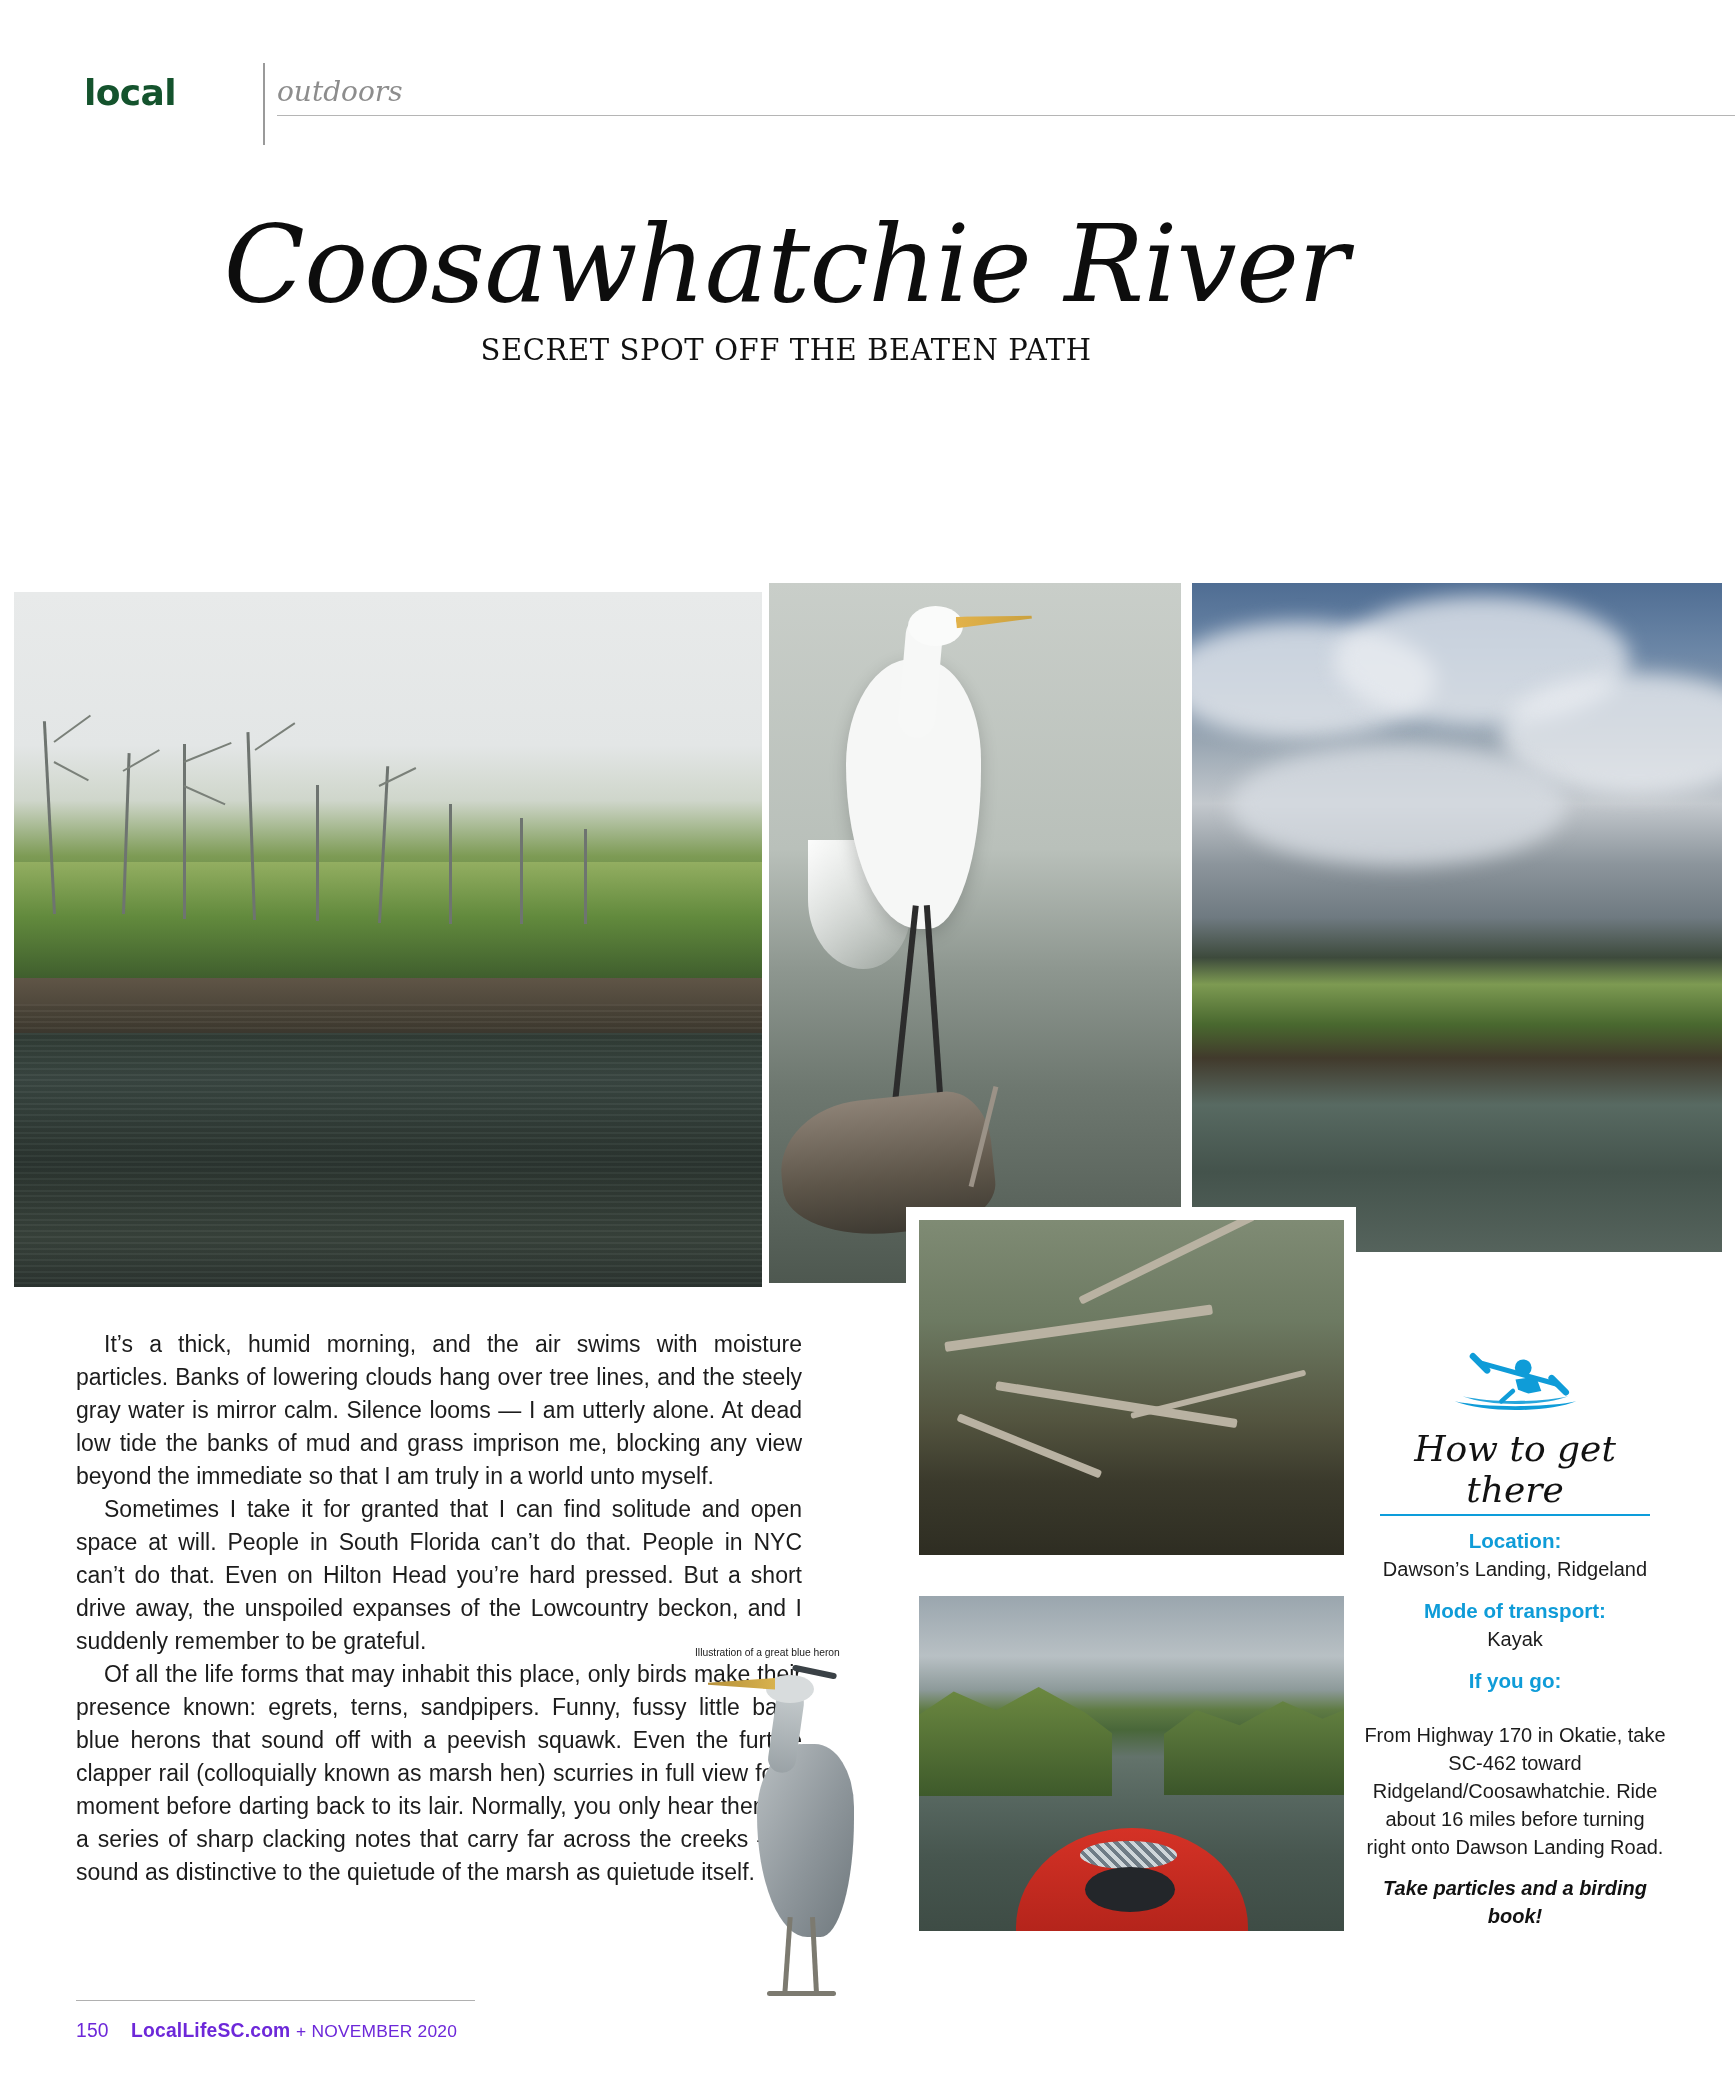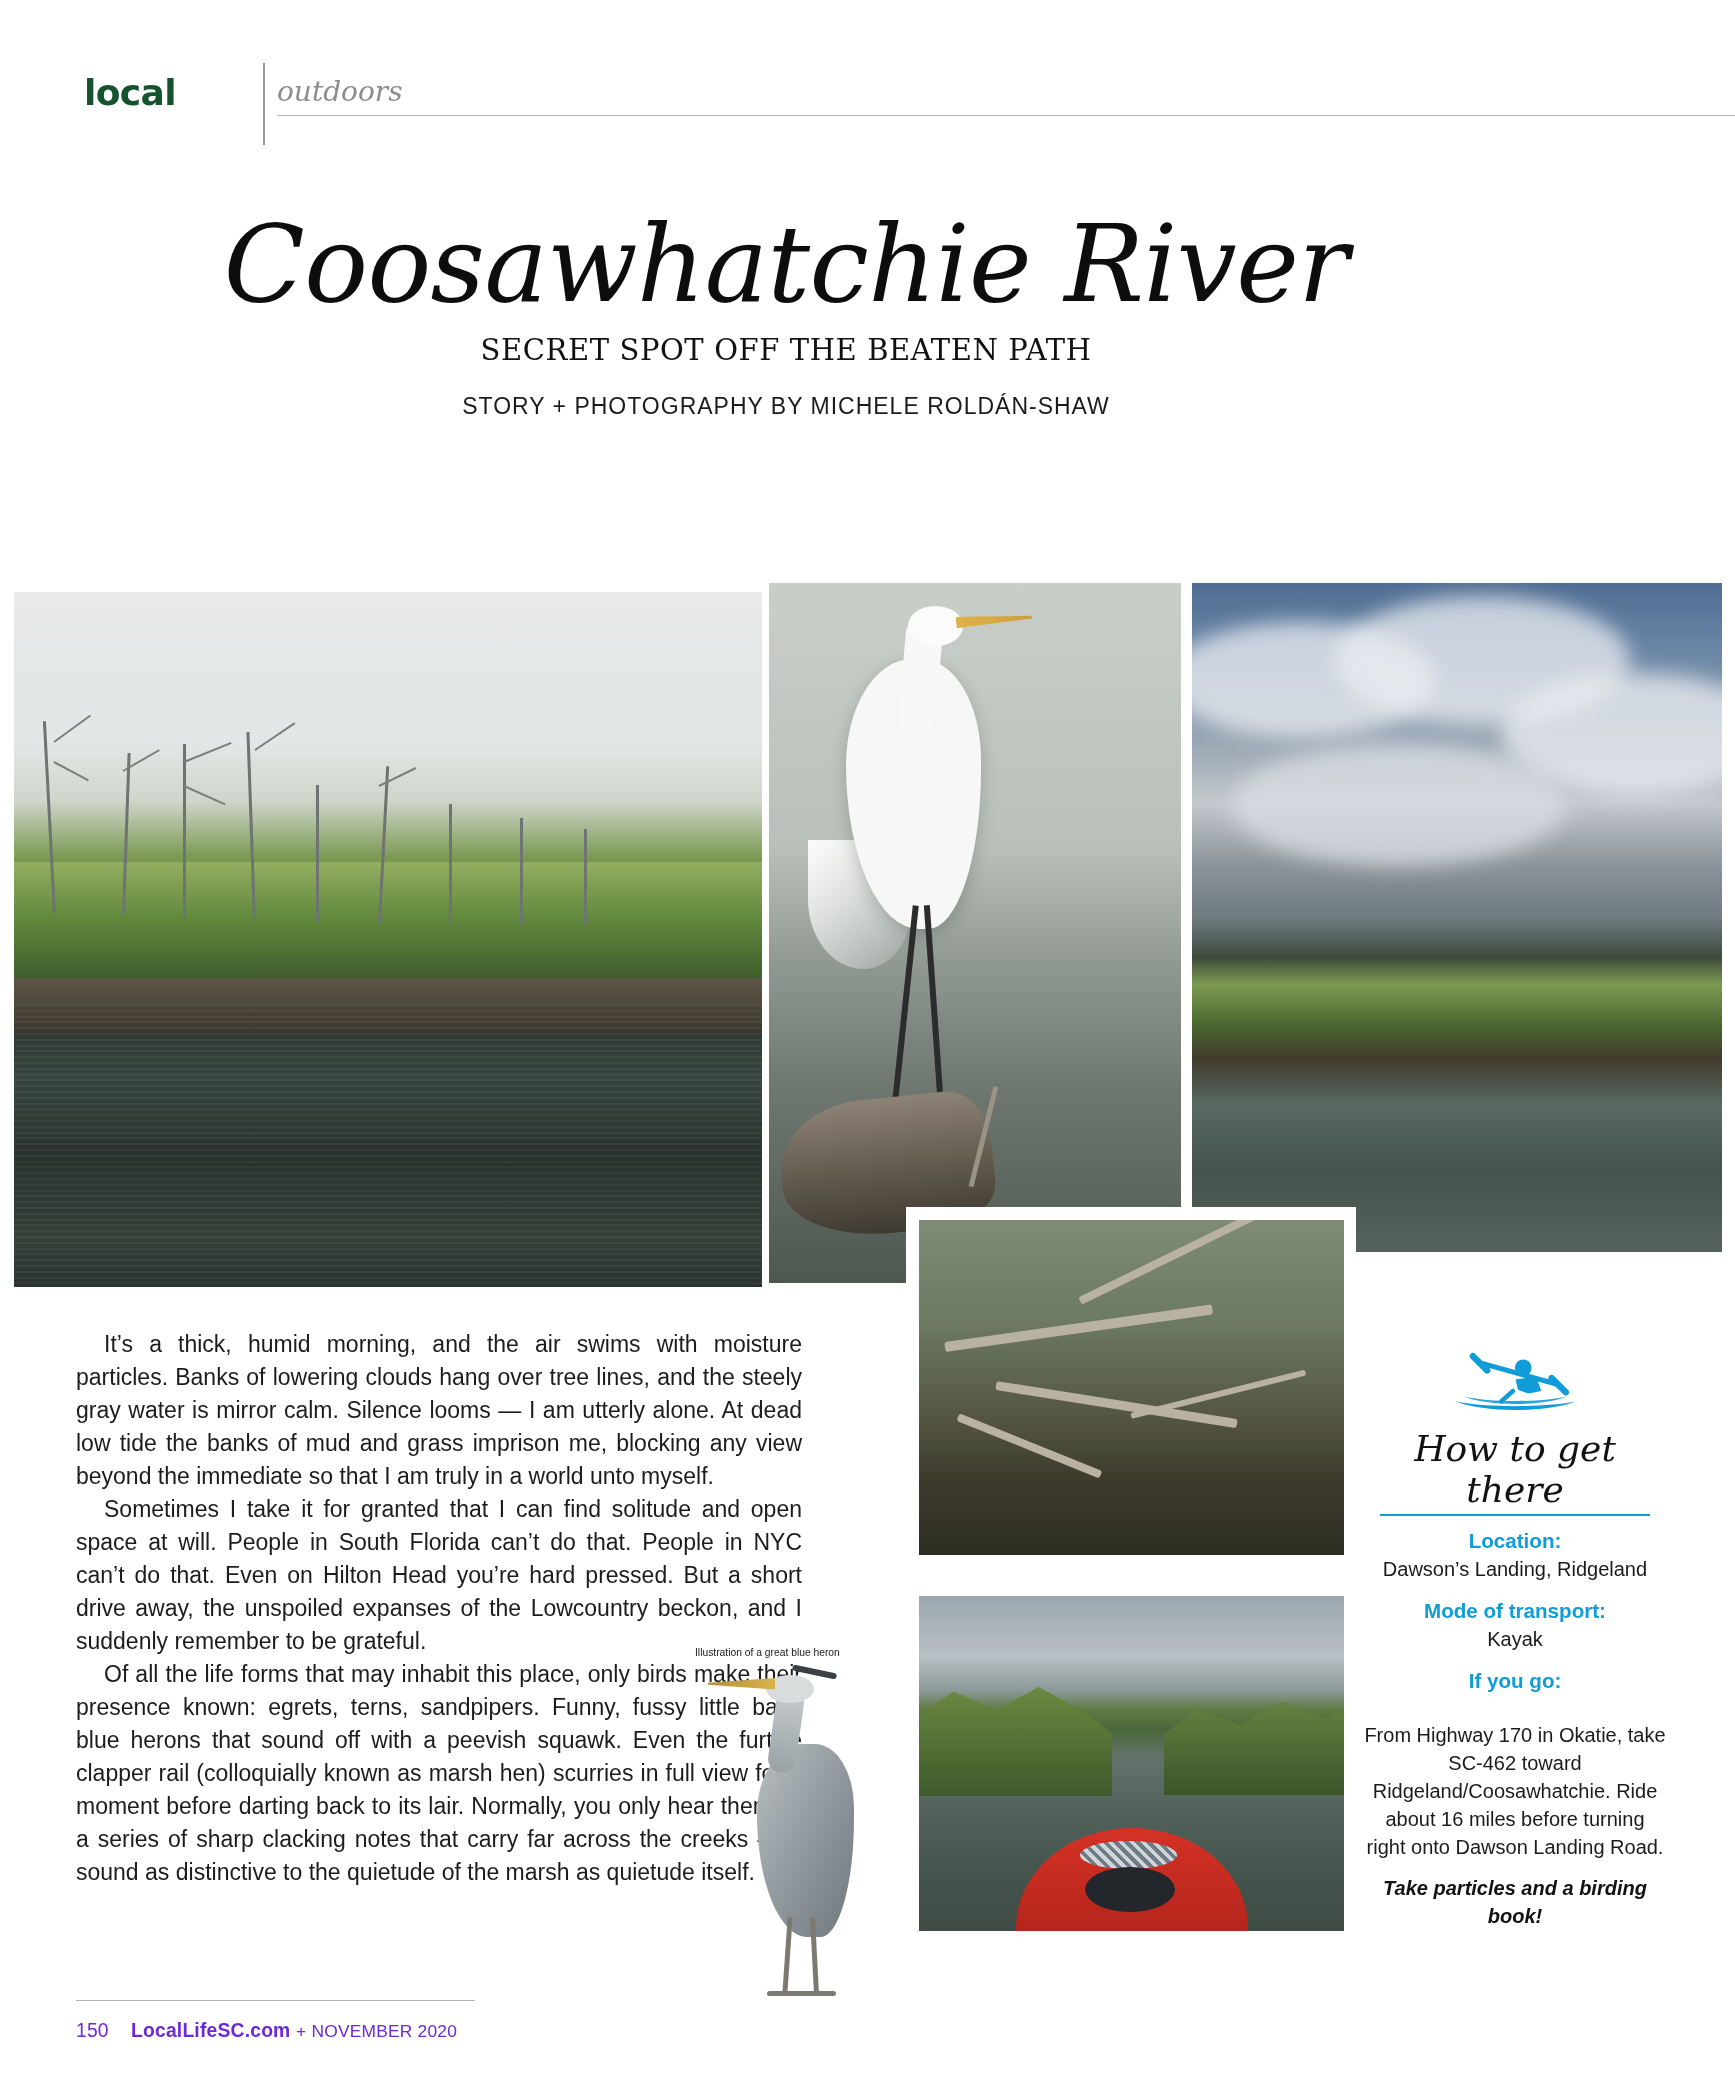--- a/index.html
+++ b/index.html
@@ -489,21 +489,20 @@
 <div class="masthead">
   <div class="masthead-local">local</div>
   <div class="masthead-divider"></div>
   <div class="masthead-section">outdoors</div>
   <div class="masthead-rule"></div>
 </div>
 
 <div class="title-block">
   <h1 class="article-title">Coosawhatchie River</h1>
   <div class="article-subtitle">SECRET SPOT OFF THE BEATEN PATH</div>
-  <div class="article-byline">STORY + PHOTOGRAPHY BY MICHELE ROLDÁN-SHAW</div>
 </div>
 
 <div class="photo" id="photo-marsh-trees">
   <div class="grassband"></div>
   <div class="mudband"></div>
   <div class="reflection"></div>
   <div class="tree" style="left:39px; top:129px; height:193px; transform:rotate(-3deg);"></div>
   <div class="branch" style="left:40px; top:149px; width:45px; transform:rotate(-36deg);"></div>
   <div class="branch" style="left:40px; top:169px; width:39px; transform:rotate(28deg);"></div>
   <div class="tree" style="left:108px; top:161px; height:161px; transform:rotate(2deg);"></div>

